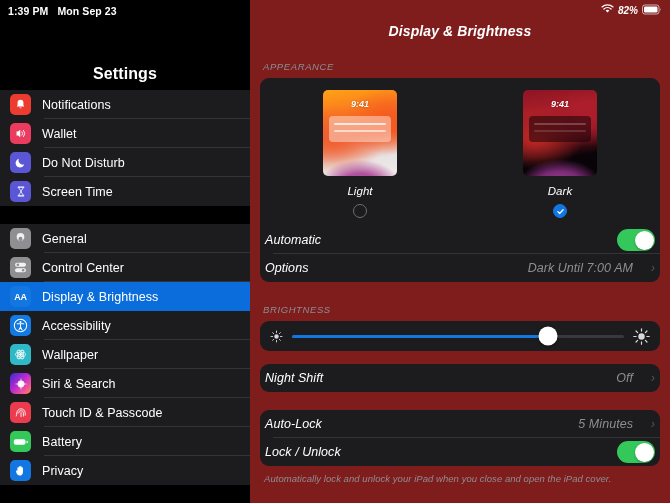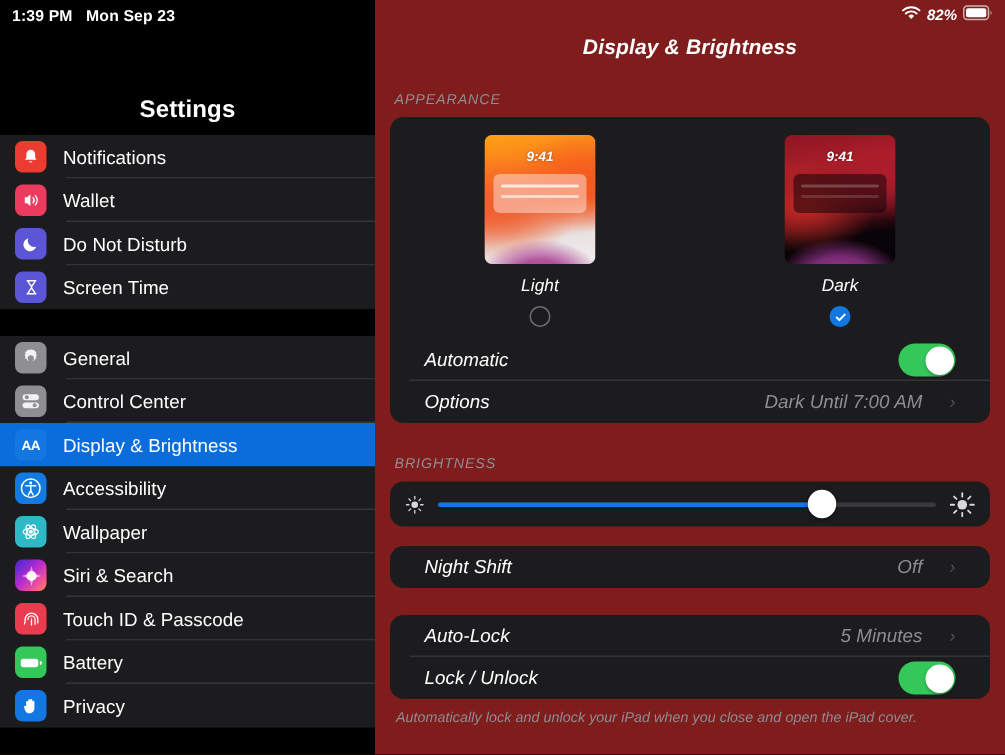--- a/index.html
+++ b/index.html
@@ -119,21 +119,21 @@
     border:1.3px solid #6d6d72; box-sizing:border-box;
   }
   .radio.checked {
     background:#1277e0; border-color:#1277e0;
     display:flex; align-items:center; justify-content:center;
   }
   .radio.checked svg { width:9px; height:9px; }
 
   .row {
     height:28px; display:flex; align-items:center;
-    padding:0 23px; position:relative;justify-content:flex-end;
+    padding:0 5px; position:relative;justify-content:flex-end;
   }
   .row .rsep { position:absolute; left:13px; right:0; bottom:0; height:1px; background:#343436; }
   .row.last .rsep { background:transparent; }
   .row-label { font-size:12.5px; color:#fff; flex:1; letter-spacing:0.05px; }
   .row-value { font-size:12.5px; color:#8d8d93; margin-right:18px; letter-spacing:0.05px; }
   .chev { color:#58585c; font-size:12px; line-height:1; }
 
   .toggle {
     width:38px; height:22px; border-radius:11px; background:#34c759;
     position:relative; flex:0 0 38px;

